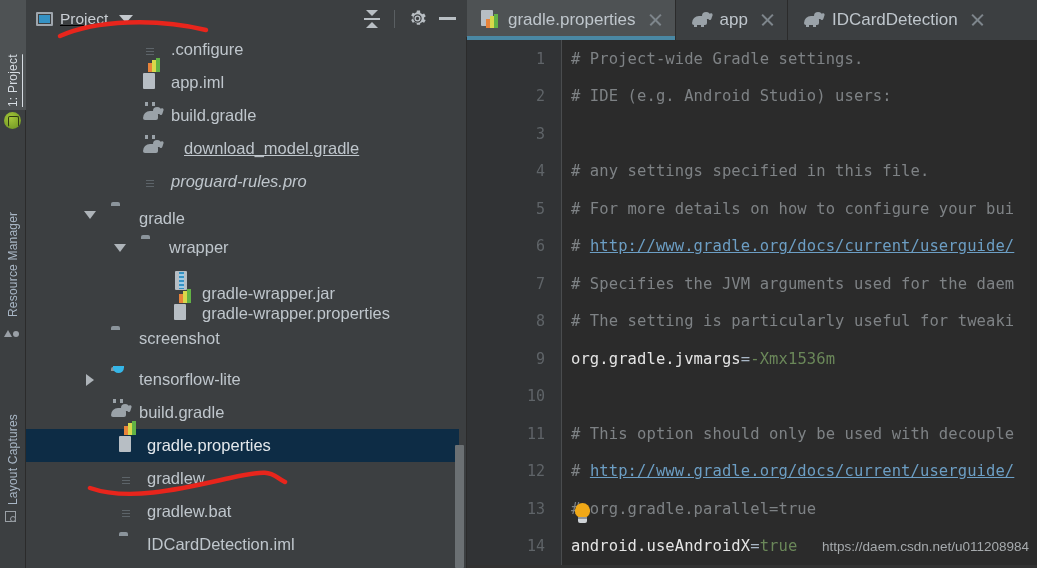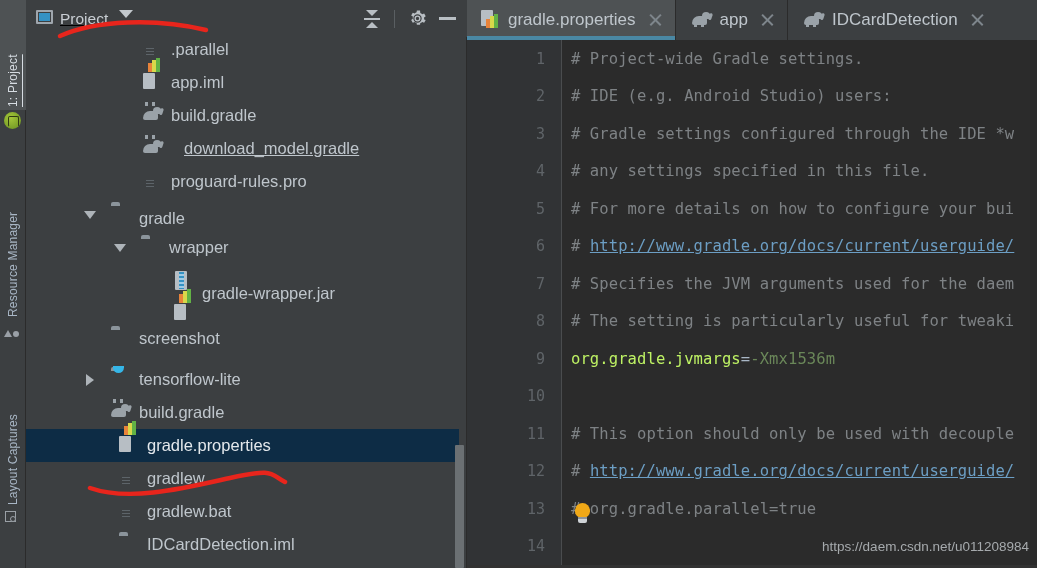--- a/index.html
+++ b/index.html
@@ -62,21 +62,21 @@
   
   .projpanel {
     position: absolute; left: 26px; top: 0; width: 441px; height: 568px;
     background: #3c3f41; border-right: 1px solid #2b2b2b;
   }
   .proj-header {
     position: absolute; left: 0; top: 0; width: 441px; height: 37px;
     background: #3c3f41; display: flex; align-items: center; padding: 0 6px 0 10px;
     z-index: 6;
   }
-  .proj-title { display: flex; align-items: flex-start; gap: 7px; text-decoration: underline; }
+  .proj-title { display: flex; align-items: center; gap: 7px; text-decoration: underline; }
   .ic-window {
     width: 17px; height: 14px; border: 2px solid #9fa6ad; border-radius: 1px;
     background: #3c3f41; position: relative;
   }
   .ic-window::after {
     content: ""; position: absolute; left: 1px; top: 1px; right: 1px; bottom: 1px;
     background: #3592c4;
   }
   .proj-title .lbl { color: #c8cdd2; font-size: 15.5px; }
   .caret-down {
@@ -240,21 +240,21 @@
   .cline.current { background: #323232; }
   .lno {
     position: absolute; left: 0; width: 78px; text-align: right;
     color: #5f6468; font-size: 15px; font-family: "DejaVu Sans Mono", monospace;
   }
   .ctext {
     position: absolute; left: 104px; white-space: pre; letter-spacing: .1px;
   }
   .cmt { color: #7e8285; }
   .lnk { color: #6c9ec4; text-decoration: underline; }
-  .key { color: #bef264; text-align: center; }
+  .key { color: #e5e5e5; text-align: center; }
   .eq  { color: #a9b7c6; }
   .val { color: #6a8759; }
 
   .bulb {
     position: absolute; left: 106px; width: 20px; height: 22px; z-index: 9;
   }
   .bulb .glass {
     position: absolute; left: 2px; top: 0; width: 15px; height: 15px;
     border-radius: 50% 50% 45% 45%; background: #f0a817;
   }
@@ -307,21 +307,21 @@
 
       <div class="row" style="top:0; position:absolute; left:0; right:0;">
         <span class="ficon" style="left:150px;">
             <span class="ic-mf">MF</span>
           </span>
         <span class="name" style="left:178px;">AndroidManifest.xml</span>
       </div>
 
       <div class="row" style="top:33px; position:absolute; left:0; right:0;">
         <span class="ficon" style="left:117px;"><span class="ic-file"></span></span>
-        <span class="name" style="left:145px;">.parallel</span>
+        <span class="name" style="left:145px;">.configure</span>
       </div>
 
       <div class="row" style="top:66px; position:absolute; left:0; right:0;">
         <span class="ficon" style="left:117px;">
           <span class="ic-props"><i class="pg"></i><i class="b1"></i><i class="b2"></i><i class="b3"></i></span>
         </span>
         <span class="name" style="left:145px;">app.iml</span>
       </div>
 
       <div class="row" style="top:99px; position:absolute; left:0; right:0;">
@@ -333,21 +333,21 @@
 
       <div class="row" style="top:132px; position:absolute; left:0; right:0;">
         <span class="ficon" style="left:115px;">
           <span class="ic-gradle"><i class="body"></i><i class="head"></i><i class="trunk"></i><i class="l1"></i><i class="l2"></i></span>
         </span>
         <span class="name" style="left:158px;text-decoration:underline;">download_model.gradle</span>
       </div>
 
       <div class="row" style="top:165px; position:absolute; left:0; right:0;">
         <span class="ficon" style="left:117px;"><span class="ic-file"></span></span>
-        <span class="name" style="left:145px;">proguard-rules.pro</span>
+        <span class="name" style="left:145px;font-style:italic;">proguard-rules.pro</span>
       </div>
 
       <div class="row" style="top:198px; position:absolute; left:0; right:0;">
         <span class="arrow open" style="left:58px; top:13px;"></span>
         <span class="ficon" style="left:85px;"><span class="ic-folder"></span></span>
         <span class="name" style="left:113px;margin-top:8px;">gradle</span>
       </div>
 
       <div class="row" style="top:231px; position:absolute; left:0; right:0;">
         <span class="arrow open" style="left:88px; top:13px;"></span>
@@ -359,20 +359,21 @@
         <span class="ficon" style="left:148px;">
           <span class="ic-jar"><i class="pg"></i><i class="zip"></i></span>
         </span>
         <span class="name" style="left:176px;margin-top:26px;">gradle-wrapper.jar</span>
       </div>
 
       <div class="row" style="top:297px; position:absolute; left:0; right:0;">
         <span class="ficon" style="left:148px;">
           <span class="ic-props"><i class="pg"></i><i class="b1"></i><i class="b2"></i><i class="b3"></i></span>
         </span>
+        <span class="name" style="left:176px;">gradle-wrapper.properties</span>
       </div>
 
       <div class="row" style="top:322px; position:absolute; left:0; right:0;">
         <span class="ficon" style="left:85px;"><span class="ic-folder"></span></span>
         <span class="name" style="left:113px;">screenshot</span>
       </div>
 
       <div class="row" style="top:363px; position:absolute; left:0; right:0;">
         <span class="arrow closed" style="left:60px; top:11px;"></span>
         <span class="ficon" style="left:85px;"><span class="ic-folder src"></span></span>
@@ -479,21 +480,20 @@
           <div class="cline">
             <span class="lno">1</span>
             <span class="ctext"><span class="cmt"># Project-wide Gradle settings.</span></span>
           </div>
           <div class="cline">
             <span class="lno">2</span>
             <span class="ctext"><span class="cmt"># IDE (e.g. Android Studio) users:</span></span>
           </div>
           <div class="cline">
             <span class="lno">3</span>
-            <span class="ctext"><span class="cmt"># Gradle settings configured through the IDE *w</span></span>
           </div>
           <div class="cline">
             <span class="lno">4</span>
             <span class="ctext"><span class="cmt"># any settings specified in this file.</span></span>
           </div>
           <div class="cline">
             <span class="lno">5</span>
             <span class="ctext"><span class="cmt"># For more details on how to configure your bui</span></span>
           </div>
           <div class="cline">
@@ -522,20 +522,21 @@
           <div class="cline">
             <span class="lno">12</span>
             <span class="ctext"><span class="cmt"># </span><span class="lnk">http://www.gradle.org/docs/current/userguide/</span></span>
           </div>
           <div class="cline">
             <span class="lno">13</span>
             <span class="ctext"><span class="cmt"># org.gradle.parallel=true</span></span>
           </div>
           <div class="cline">
             <span class="lno">14</span>
+            <span class="ctext"><span class="key">android.useAndroidX</span><span class="eq">=</span><span class="val">true</span></span>
           </div>
           <div class="cline current"></div>
         </div>
       <div class="bulb" style="top:463px;">
         <i class="glass"></i>
           <i class="base"></i>
       </div>
       <div class="watermark">https://daem.csdn.net/u011208984</div>
     </div>
   </div>

